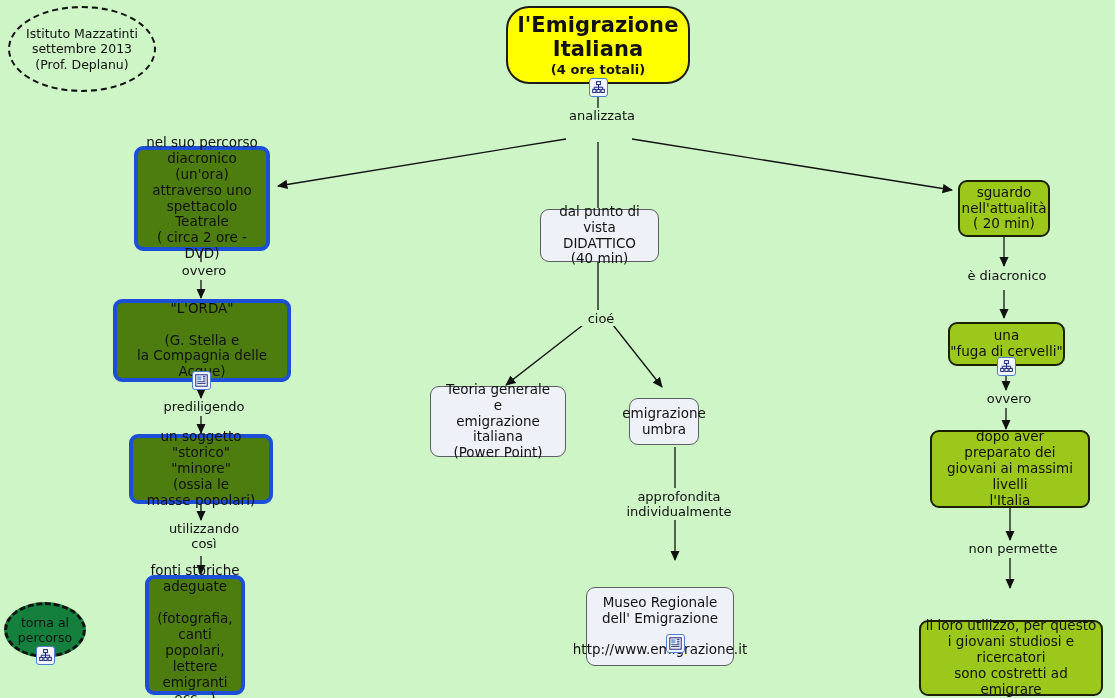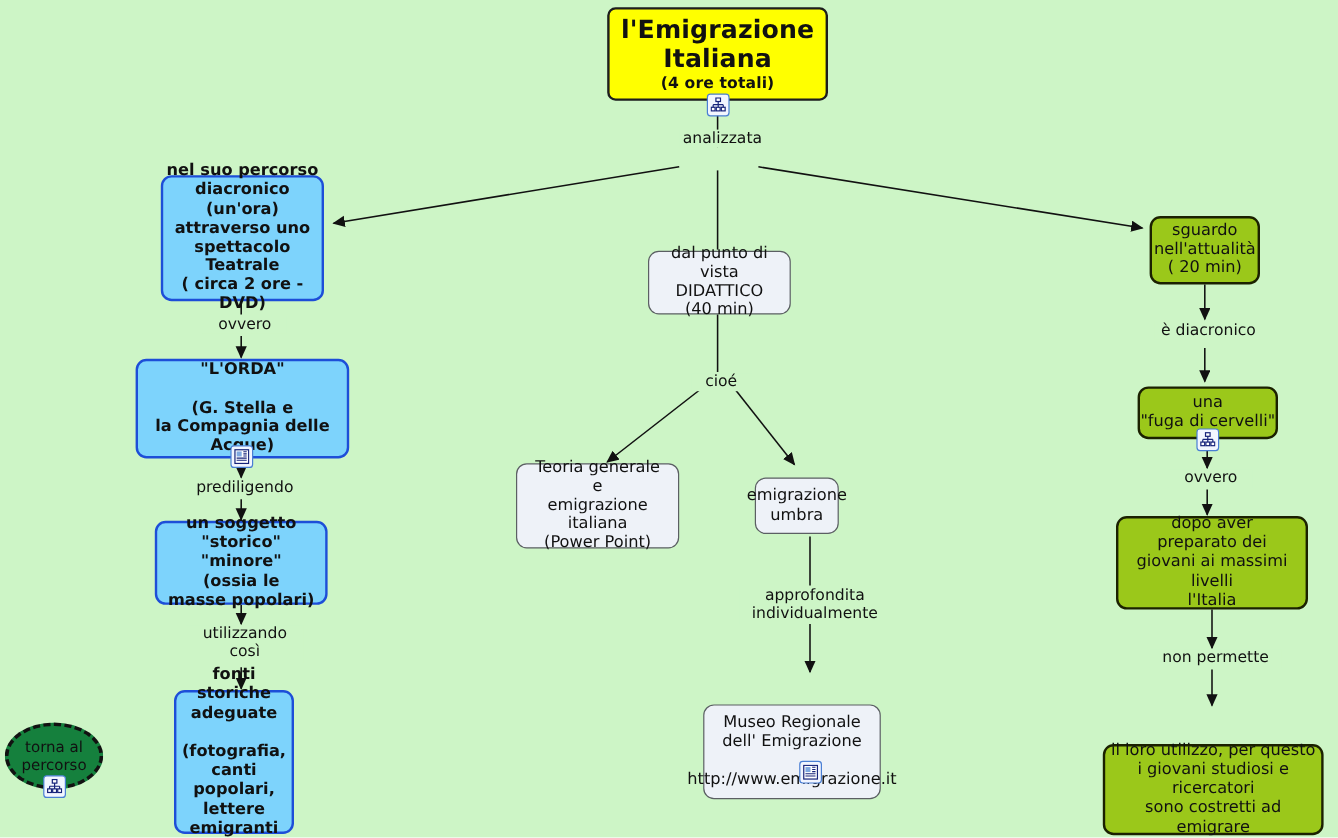--- a/index.html
+++ b/index.html
@@ -34,37 +34,36 @@
     border-radius: 9px;
     line-height: 1.18;
     white-space: pre-line;
     color: #111111;
     z-index: 3;
   }
 
   .node-title {
     background: #ffff00;
     border: 2px solid #1d1d1d;
-    border-radius: 7px;
+    border-radius: 23px;
     font-size: 21px;
     font-weight: bold;
     letter-spacing: .1px;
   }
   .node-title .sub {
     display: block;
     font-size: 13px;
     font-weight: bold;
     margin-top: 0;
   }
 
   .node-orange {
-    background: #7dd3fc;
-    border: 2px solid #1d4ed8;
+    background: #4d7c0f;
+    border: 4px solid #1d4ed8;
     font-size: 13.5px;
-    font-weight: bold;
   }
   .node-pale {
     background: #eef2f8;
     border: 1.6px solid #5b5f63;
     font-size: 13.5px;
   }
   .node-olive {
     background: #9bc81a;
     border: 2px solid #1b2100;
     font-size: 13.5px;
@@ -162,20 +161,25 @@
 
       <path d="M1004,237 L1004,266" marker-end="url(#ah)"></path>
       <path d="M1004,290 L1004,318" marker-end="url(#ah)"></path>
       <path d="M1006,374 L1006,390" marker-end="url(#ah)"></path>
       <path d="M1006,408 L1006,429" marker-end="url(#ah)"></path>
       <path d="M1010,508 L1010,540" marker-end="url(#ah)"></path>
       <path d="M1010,558 L1010,588" marker-end="url(#ah)"></path>
     </g>
   </svg>
 
+  <div class="ellipse ellipse-dashed" style="left:8px; top:6px; width:148px; height:86px;">
+    <span>Istituto Mazzatinti
+settembre 2013
+(Prof. Deplanu)</span>
+  </div>
 
   <div class="node node-title" style="left:506px; top:6px; width:184px; height:78px; flex-direction:column;">
     <span>l'Emigrazione
 Italiana</span>
     <span class="sub">(4 ore totali)</span>
   </div>
   <div class="badge" style="left:589px; top:78px;">
     <svg width="13" height="13" viewBox="0 0 13 13">
       <rect x="4.6" y="0.6" width="3.8" height="3" fill="#ffffff" stroke="#16237a" stroke-width="1"></rect>
       <path d="M6.5,3.6 L6.5,6.2 M2.3,6.2 L10.7,6.2 M2.3,6.2 L2.3,8.4 M6.5,6.2 L6.5,8.4 M10.7,6.2 L10.7,8.4" stroke="#16237a" stroke-width="1" fill="none"></path>

